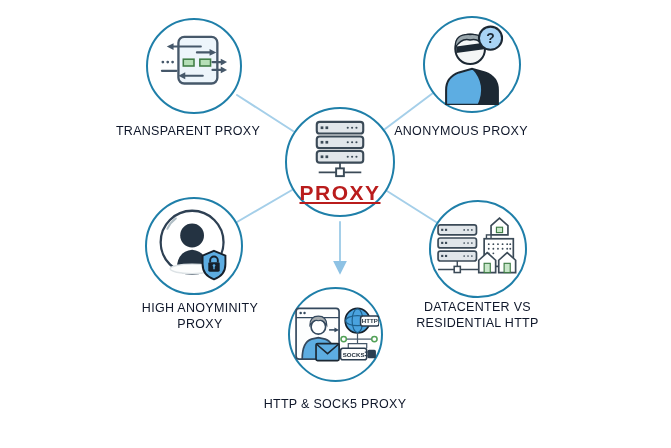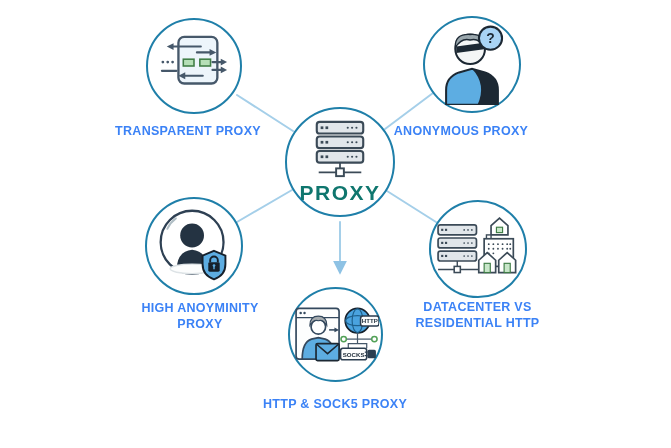--- a/index.html
+++ b/index.html
@@ -6,36 +6,36 @@
   body{
     width:671px;height:448px;background:#ffffff;position:relative;overflow:hidden;
     font-family:"Liberation Sans",sans-serif;
   }
   #connectors{position:absolute;left:0;top:0;z-index:0;}
   .node-circle{
     position:absolute;border-radius:50%;border:2.5px solid #1f7fa9;background:#fff;
     display:flex;align-items:center;justify-content:center;box-sizing:border-box;z-index:2;
   }
   .node-label{
-    position:absolute;color:#3b82f6;font-weight:bold;font-size:12.5px;line-height:1.3;
+    position:absolute;color:#0f172a;font-weight:normal;font-size:12.5px;line-height:1.3;
     text-align:center;letter-spacing:.3px;z-index:2;
   }
   #n-transparent{left:146px;top:18px;width:96px;height:96px;}
   #n-anonymous{left:423px;top:16px;width:98px;height:97px;}
   #n-center{left:285px;top:107px;width:110px;height:110px;flex-direction:column;}
   #n-high{left:145px;top:197px;width:98px;height:98px;}
   #n-http{left:288px;top:287px;width:95px;height:95px;}
   #n-datacenter{left:429px;top:200px;width:98px;height:98px;}
   #l-transparent{left:103px;top:123px;width:170px;}
   #l-anonymous{left:376px;top:123px;width:170px;}
   #l-high{left:120px;top:300px;width:160px;}
   #l-http{left:240px;top:396px;width:190px;}
   #l-datacenter{left:412px;top:299px;width:131px;}
   .center-label{
-    color:#0f766e;font-weight:bold;font-size:21px;letter-spacing:1.5px;margin-top:1px;
+    color:#b91c1c;font-weight:bold;font-size:21px;letter-spacing:1.5px;margin-top:1px;text-decoration:underline;
   }
   svg text{font-family:"Liberation Sans",sans-serif;}
 </style>
 </head>
 <body>
 
 <svg id="connectors" width="671" height="448">
   <defs>
     <marker id="ah" viewBox="0 0 10 10" refX="8" refY="5" markerWidth="7" markerHeight="7" orient="auto">
       <path d="M0,0 L10,5 L0,10 z" fill="#8ec2e4"></path>

